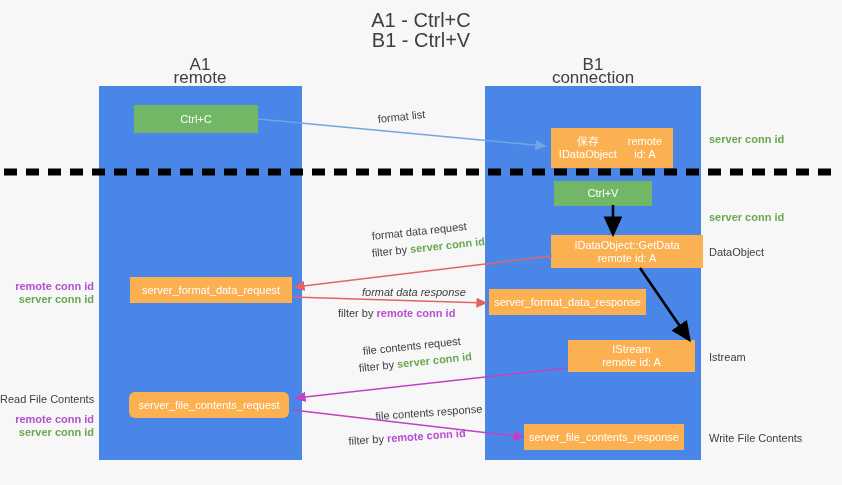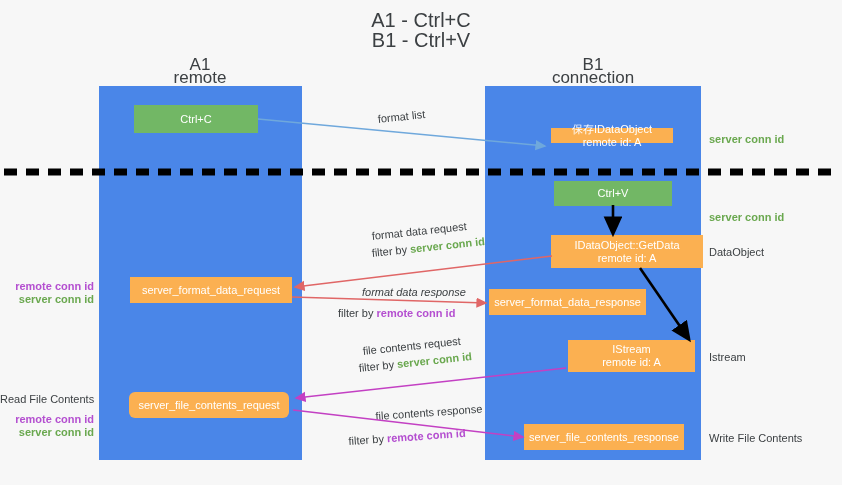--- a/index.html
+++ b/index.html
@@ -119,26 +119,26 @@
     </div>
 
     <div class="abs node orange" style="left:130px;top:277px;width:162px;height:26px;">
       <span>server_format_data_request</span>
     </div>
 
     <div class="abs node orange" style="left:129px;top:392px;width:160px;height:26px;border-radius:6px;">
       <span>server_file_contents_request</span>
     </div>
 
-    <div class="abs node orange" style="left:551px;top:128px;width:122px;height:15px;flex-direction:column;">
+    <div class="abs node orange" style="left:551px;top:128px;width:122px;height:40px;flex-direction:row;">
       <span>保存IDataObject</span>
       <span class="l2">remote id: A</span>
     </div>
 
-    <div class="abs node green" style="left:554px;top:181px;width:118px;height:25px;">
+    <div class="abs node green" style="left:554px;top:181px;width:98px;height:25px;">
       <span>Ctrl+V</span>
     </div>
 
     <div class="abs node orange" style="left:551px;top:235px;width:152px;height:33px;flex-direction:column;">
       <span>IDataObject::GetData</span>
       <span class="l2">remote id: A</span>
     </div>
 
     <div class="abs node orange" style="left:489px;top:289px;width:157px;height:26px;">
       <span>server_format_data_response</span>

